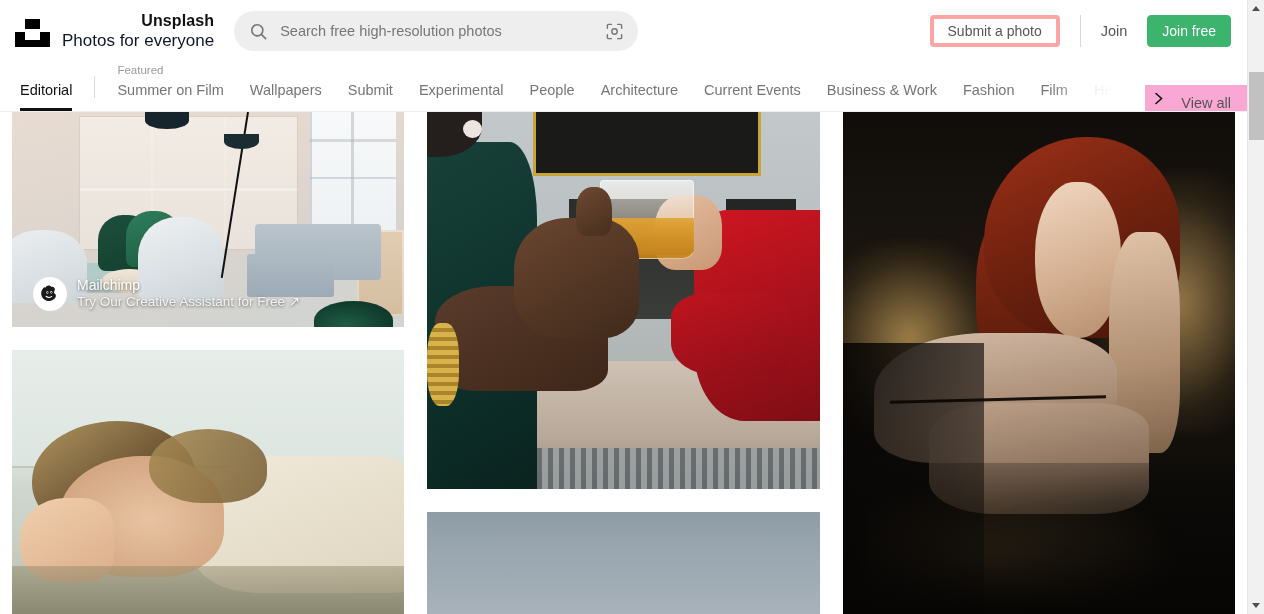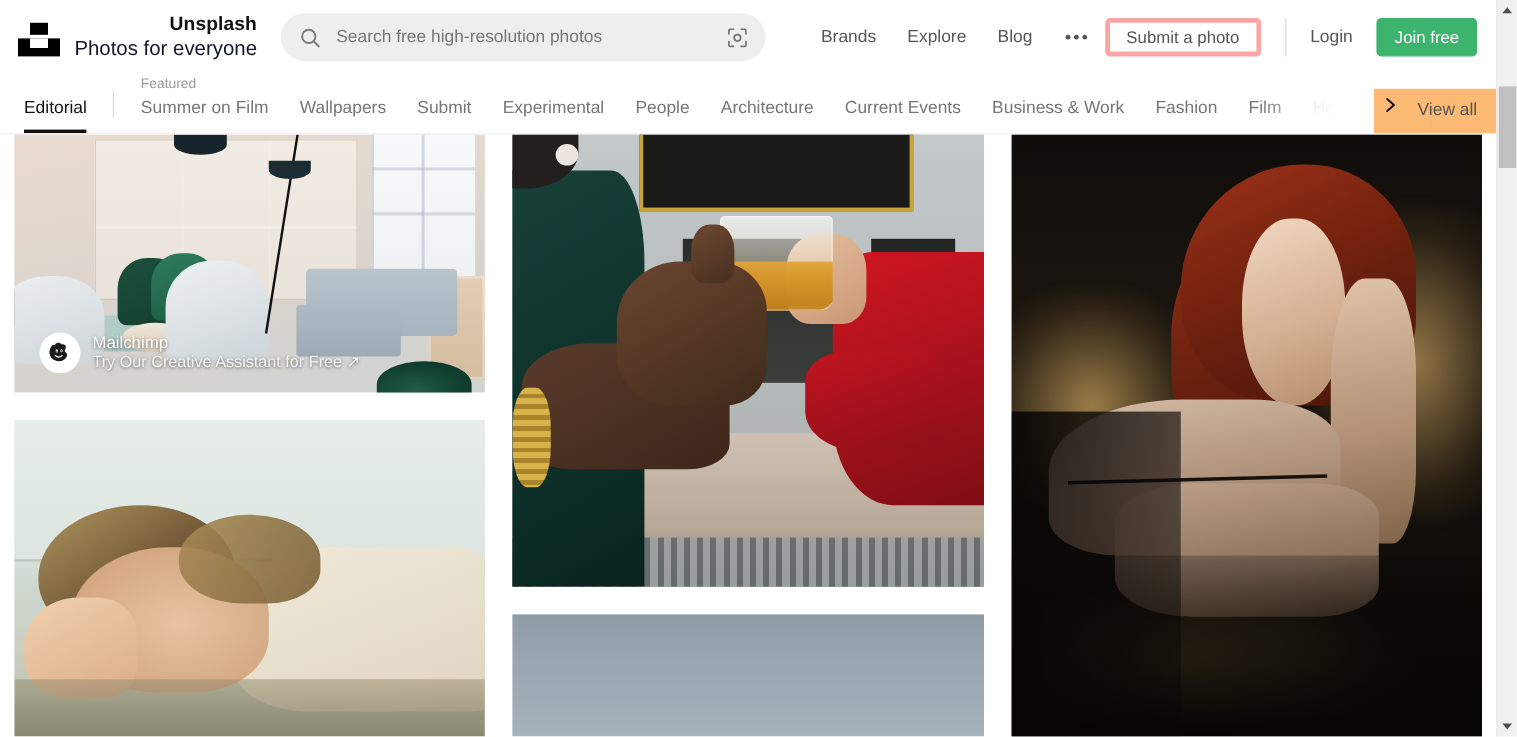--- a/index.html
+++ b/index.html
@@ -195,23 +195,22 @@
     position: absolute;
     right: 0; top: 0; bottom: 0;
     width: 96px;
     background: linear-gradient(to right, rgba(255,255,255,0) 0%, #ffffff 68%);
     pointer-events: none;
   }
 
   .cat-right {
     display: flex; align-items: flex-end;
     flex: none;
-    padding-bottom: 11px;
     padding-right: 16px;
-    background: #fdba74;
+    background: #f9a8d4;
     z-index: 3;
   }
   .cat-chevron {
     width: 26px; height: 26px;
     display:flex; align-items:center; justify-content:center;
     cursor: pointer; margin-right: 10px;
   }
   .cat-viewall { font-size: 14.5px; color: #555; cursor: pointer; white-space: nowrap; text-decoration:none; }
 
   
@@ -547,35 +546,25 @@
               <path d="M3 8V4.5A1.5 1.5 0 0 1 4.5 3H8"></path>
               <path d="M16 3h3.5A1.5 1.5 0 0 1 21 4.5V8"></path>
               <path d="M21 16v3.5a1.5 1.5 0 0 1-1.5 1.5H16"></path>
               <path d="M8 21H4.5A1.5 1.5 0 0 1 3 19.5V16"></path>
               <circle cx="12" cy="12" r="3.4"></circle>
             </svg>
           </span>
         </div>
       </div>
 
-      <div class="header-nav">
-        <a class="header-link">Brands</a>
-        <a class="header-link">Explore</a>
-        <a class="header-link">Blog</a>
-        <span class="dots">
-            <span></span>
-            <span></span>
-            <span></span>
-          </span>
-      </div>
 
       <div class="header-right">
         <button class="btn-outline">Submit a photo</button>
         <span class="divider-v"></span>
-        <a class="login-link">Login</a>
+        <a class="login-link">Join</a>
         <button class="btn-green">Join free</button>
       </div>
     </div>
 
     <div class="catnav">
       <div class="cat-editorial">Editorial</div>
       <div class="cat-sep"></div>
 
       <div class="cat-list">
         <span class="cat-item">

